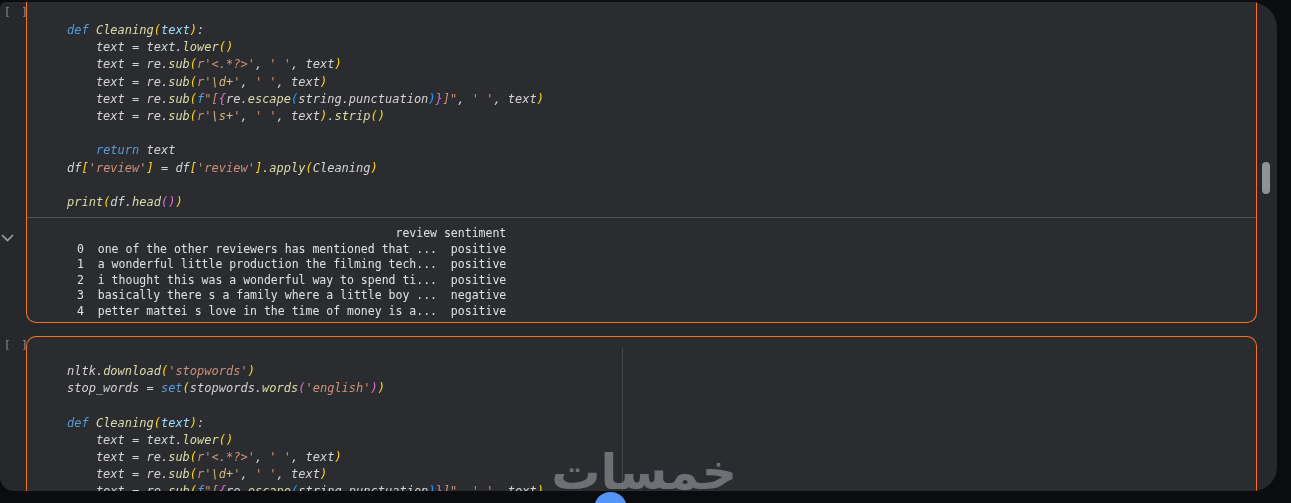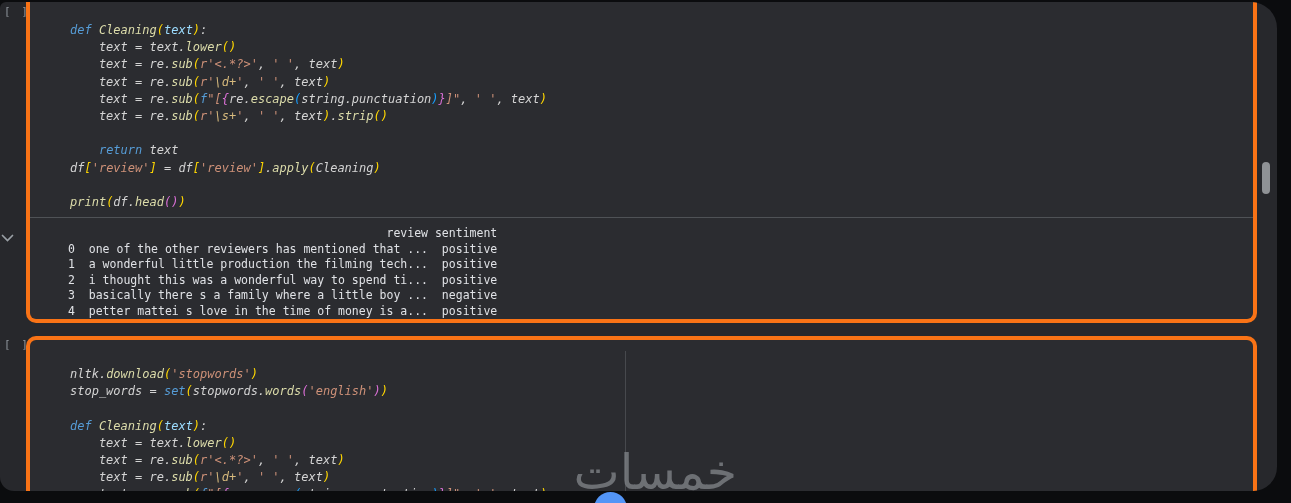--- a/index.html
+++ b/index.html
@@ -1,33 +1,33 @@
 <!DOCTYPE html>
 <html><head>
 <meta charset="utf-8">
 <style>
   html,body{margin:0;padding:0;background:#0b0c0e;width:1291px;height:503px;overflow:hidden;position:relative;font-family:"DejaVu Sans",sans-serif;}
   .panel{position:absolute;left:0;top:2px;width:1277px;height:489px;background:#27282c;border-radius:6px 26px 24px 14px;overflow:hidden;}
-  .cell{position:absolute;left:26px;width:1231px;background:#2b2c30;border:4px solid #f97316;box-sizing:border-box;}
+  .cell{position:absolute;left:26px;width:1231px;background:#2b2c30;border:1px solid #f97316;box-sizing:border-box;}
   .cell1{top:0;height:321px;border-top:none;border-radius:0 0 10px 10px;}
   .cell2{top:334px;height:155px;border-bottom:none;border-radius:10px 10px 0 0;}
   .code{font-family:"DejaVu Sans Mono",monospace;font-size:12px;line-height:17.2px;color:#d4d4d4;white-space:pre;padding:20px 0 0 40px;}
   .cell2 .code{padding-top:26px;}
   .code-line{height:17.2px;white-space:pre;font-style:italic;}
   .divider{position:absolute;top:215px;left:0;right:0;height:1px;background:#4f5256;}
   .output{position:absolute;top:216px;left:0;right:0;bottom:0;padding:8px 0 0 38px;font-family:"DejaVu Sans Mono",monospace;font-size:11.5px;line-height:15.6px;color:#e0e2e6;white-space:pre;}
-  .out-line{height:15.6px;white-space:pre;}
+  .out-line{height:15.6px;white-space:pre;margin-left:12px;}
   .tok-k{color:#569cd6}.tok-fn{color:#dcdcaa}.tok-v{color:#9cdcfe}.tok-s{color:#ce9178}
   .tok-e{color:#d7ba7d}.tok-b1{color:#ffd700}.tok-b2{color:#da70d6}.tok-b3{color:#179fff}.tok-p{color:#d4d4d4}
   .gutter{position:absolute;left:4px;font-family:"DejaVu Sans Mono",monospace;font-size:11px;color:#8f959b;letter-spacing:2px;}
   .g1{top:3px;} .g2{top:336px;}
   .collapse{position:absolute;left:1px;top:226px;width:14px;height:10px;cursor:pointer;}
   .ruler{position:absolute;left:595px;top:11px;bottom:0;width:1px;background:#47494d;}
   .scroll-thumb{position:absolute;left:1262px;top:160px;width:8px;height:32px;border-radius:4px;background:#8f9296;}
-  .watermark{position:absolute;left:557px;top:444px;width:180px;text-align:right;font-size:49px;font-weight:normal;color:#7c7f84;opacity:.82;z-index:4;direction:rtl;font-family:"DejaVu Sans",sans-serif;letter-spacing:1px;}
+  .watermark{position:absolute;left:557px;top:444px;width:180px;text-align:left;font-size:49px;font-weight:bold;color:#7c7f84;opacity:.82;z-index:4;direction:rtl;font-family:"DejaVu Sans",sans-serif;letter-spacing:1px;}
   .fab{position:absolute;left:594px;top:492px;width:33px;height:33px;border-radius:50%;background:#5395f7;z-index:5;}
 </style>
 </head>
 <body>
 
 <div class="panel">
 
   <div class="gutter g1">[ ]</div>
 
   <div class="cell cell1">

